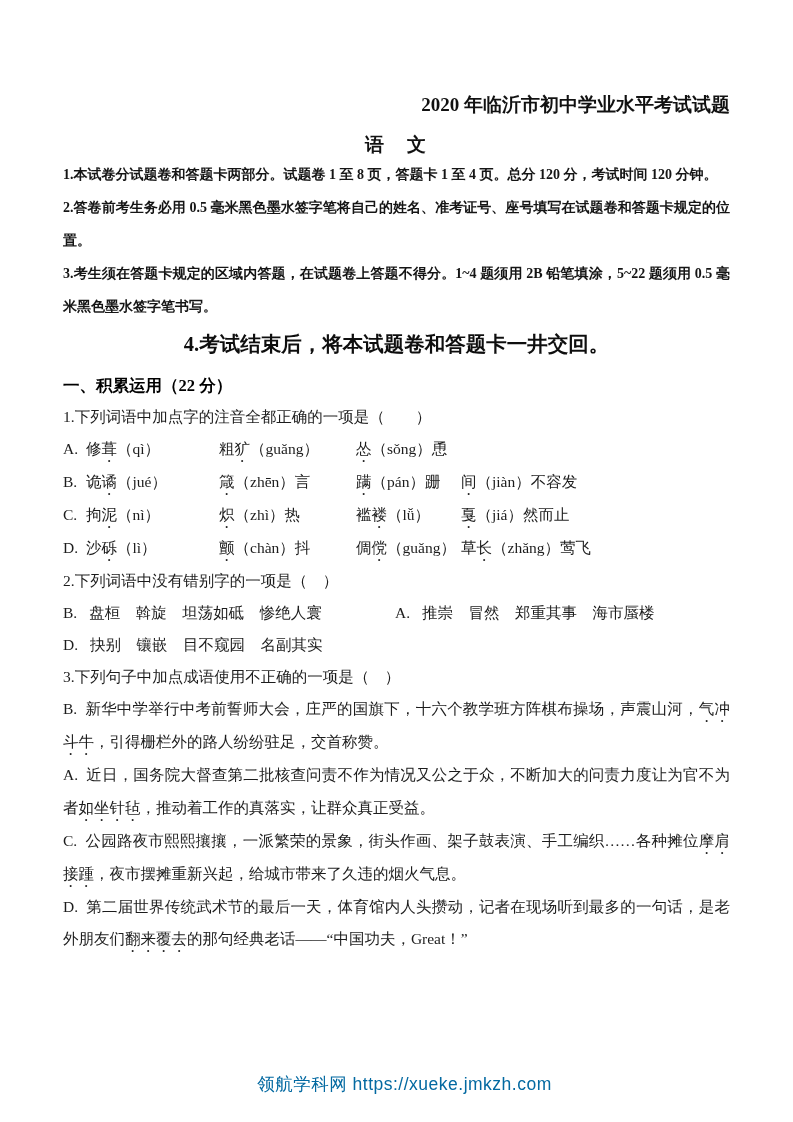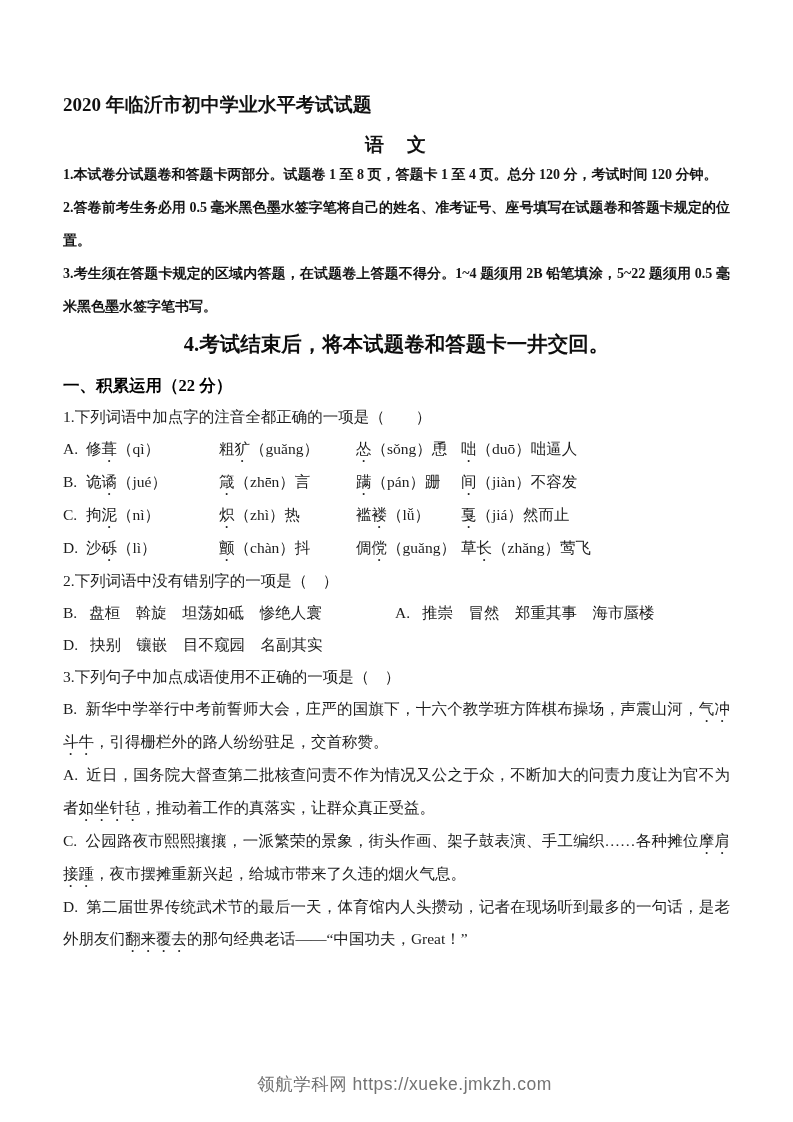--- a/index.html
+++ b/index.html
@@ -7,21 +7,21 @@
     position:relative;
     width:793px;height:1122px;
     background:#ffffff;
     overflow:hidden;
     font-family:"Liberation Serif","DejaVu Serif",serif;
     color:#1c1c1c;
   }
   .content{padding:92px 63px 0 63px;}
 
   .doc-title{
-    margin:0;text-align:left;
+    margin:0;text-align:right;
     font-size:19px;font-weight:700;line-height:26px;color:#111;
   }
   .doc-subject{
     margin:14px 0 0 0;text-align:center;
     font-size:19px;font-weight:700;line-height:26px;color:#111;
     letter-spacing:2px;
   }
   .notice-heading{
     margin:14px 0 4px 0;text-align:center;
     font-size:20px;font-weight:700;line-height:28px;color:#111;
@@ -63,21 +63,21 @@
   .em-dot{
     -webkit-text-emphasis:filled dot #1c1c1c;
     text-emphasis:filled dot #1c1c1c;
     -webkit-text-emphasis-position:under right;
     text-emphasis-position:under right;
   }
   .site-footer{
     position:absolute;left:16px;right:0;bottom:26px;
     text-align:center;
     font-family:"Liberation Sans","DejaVu Sans",sans-serif;
-    font-size:17.5px;color:#737373;letter-spacing:0.5px;
+    font-size:17.5px;color:#0369a1;letter-spacing:0.5px;
   }
 </style>
 </head>
 <body>
 
 <div class="page">
   <div class="content">
 
     <h1 class="doc-title">2020 年临沂市初中学业水平考试试题</h1>
     <h2 class="doc-subject">语　文</h2>
@@ -89,21 +89,20 @@
 
     <h4 class="section-heading">一、积累运用（22 分）</h4>
 
     <p class="stem">1.下列词语中加点字的注音全都正确的一项是（　　）</p>
 
     <div class="q1-row">
       <span class="opt-label">A.</span>
       <span class="c1"><span>修</span><span class="em-dot">葺</span><span>（qì）</span></span>
       <span class="c2"><span>粗</span><span class="em-dot">犷</span><span>（guǎng）</span></span>
       <span class="c3"><span class="em-dot">怂</span><span>（sǒng）恿</span></span>
-      <span class="c4"><span class="em-dot">咄</span><span>（duō）咄逼人</span></span>
     </div>
     <div class="q1-row">
       <span class="opt-label">B.</span>
       <span class="c1"><span>诡</span><span class="em-dot">谲</span><span>（jué）</span></span>
       <span class="c2"><span class="em-dot">箴</span><span>（zhēn）言</span></span>
       <span class="c3"><span class="em-dot">蹒</span><span>（pán）跚</span></span>
       <span class="c4"><span class="em-dot">间</span><span>（jiàn）不容发</span></span>
     </div>
     <div class="q1-row">
       <span class="opt-label">C.</span>

